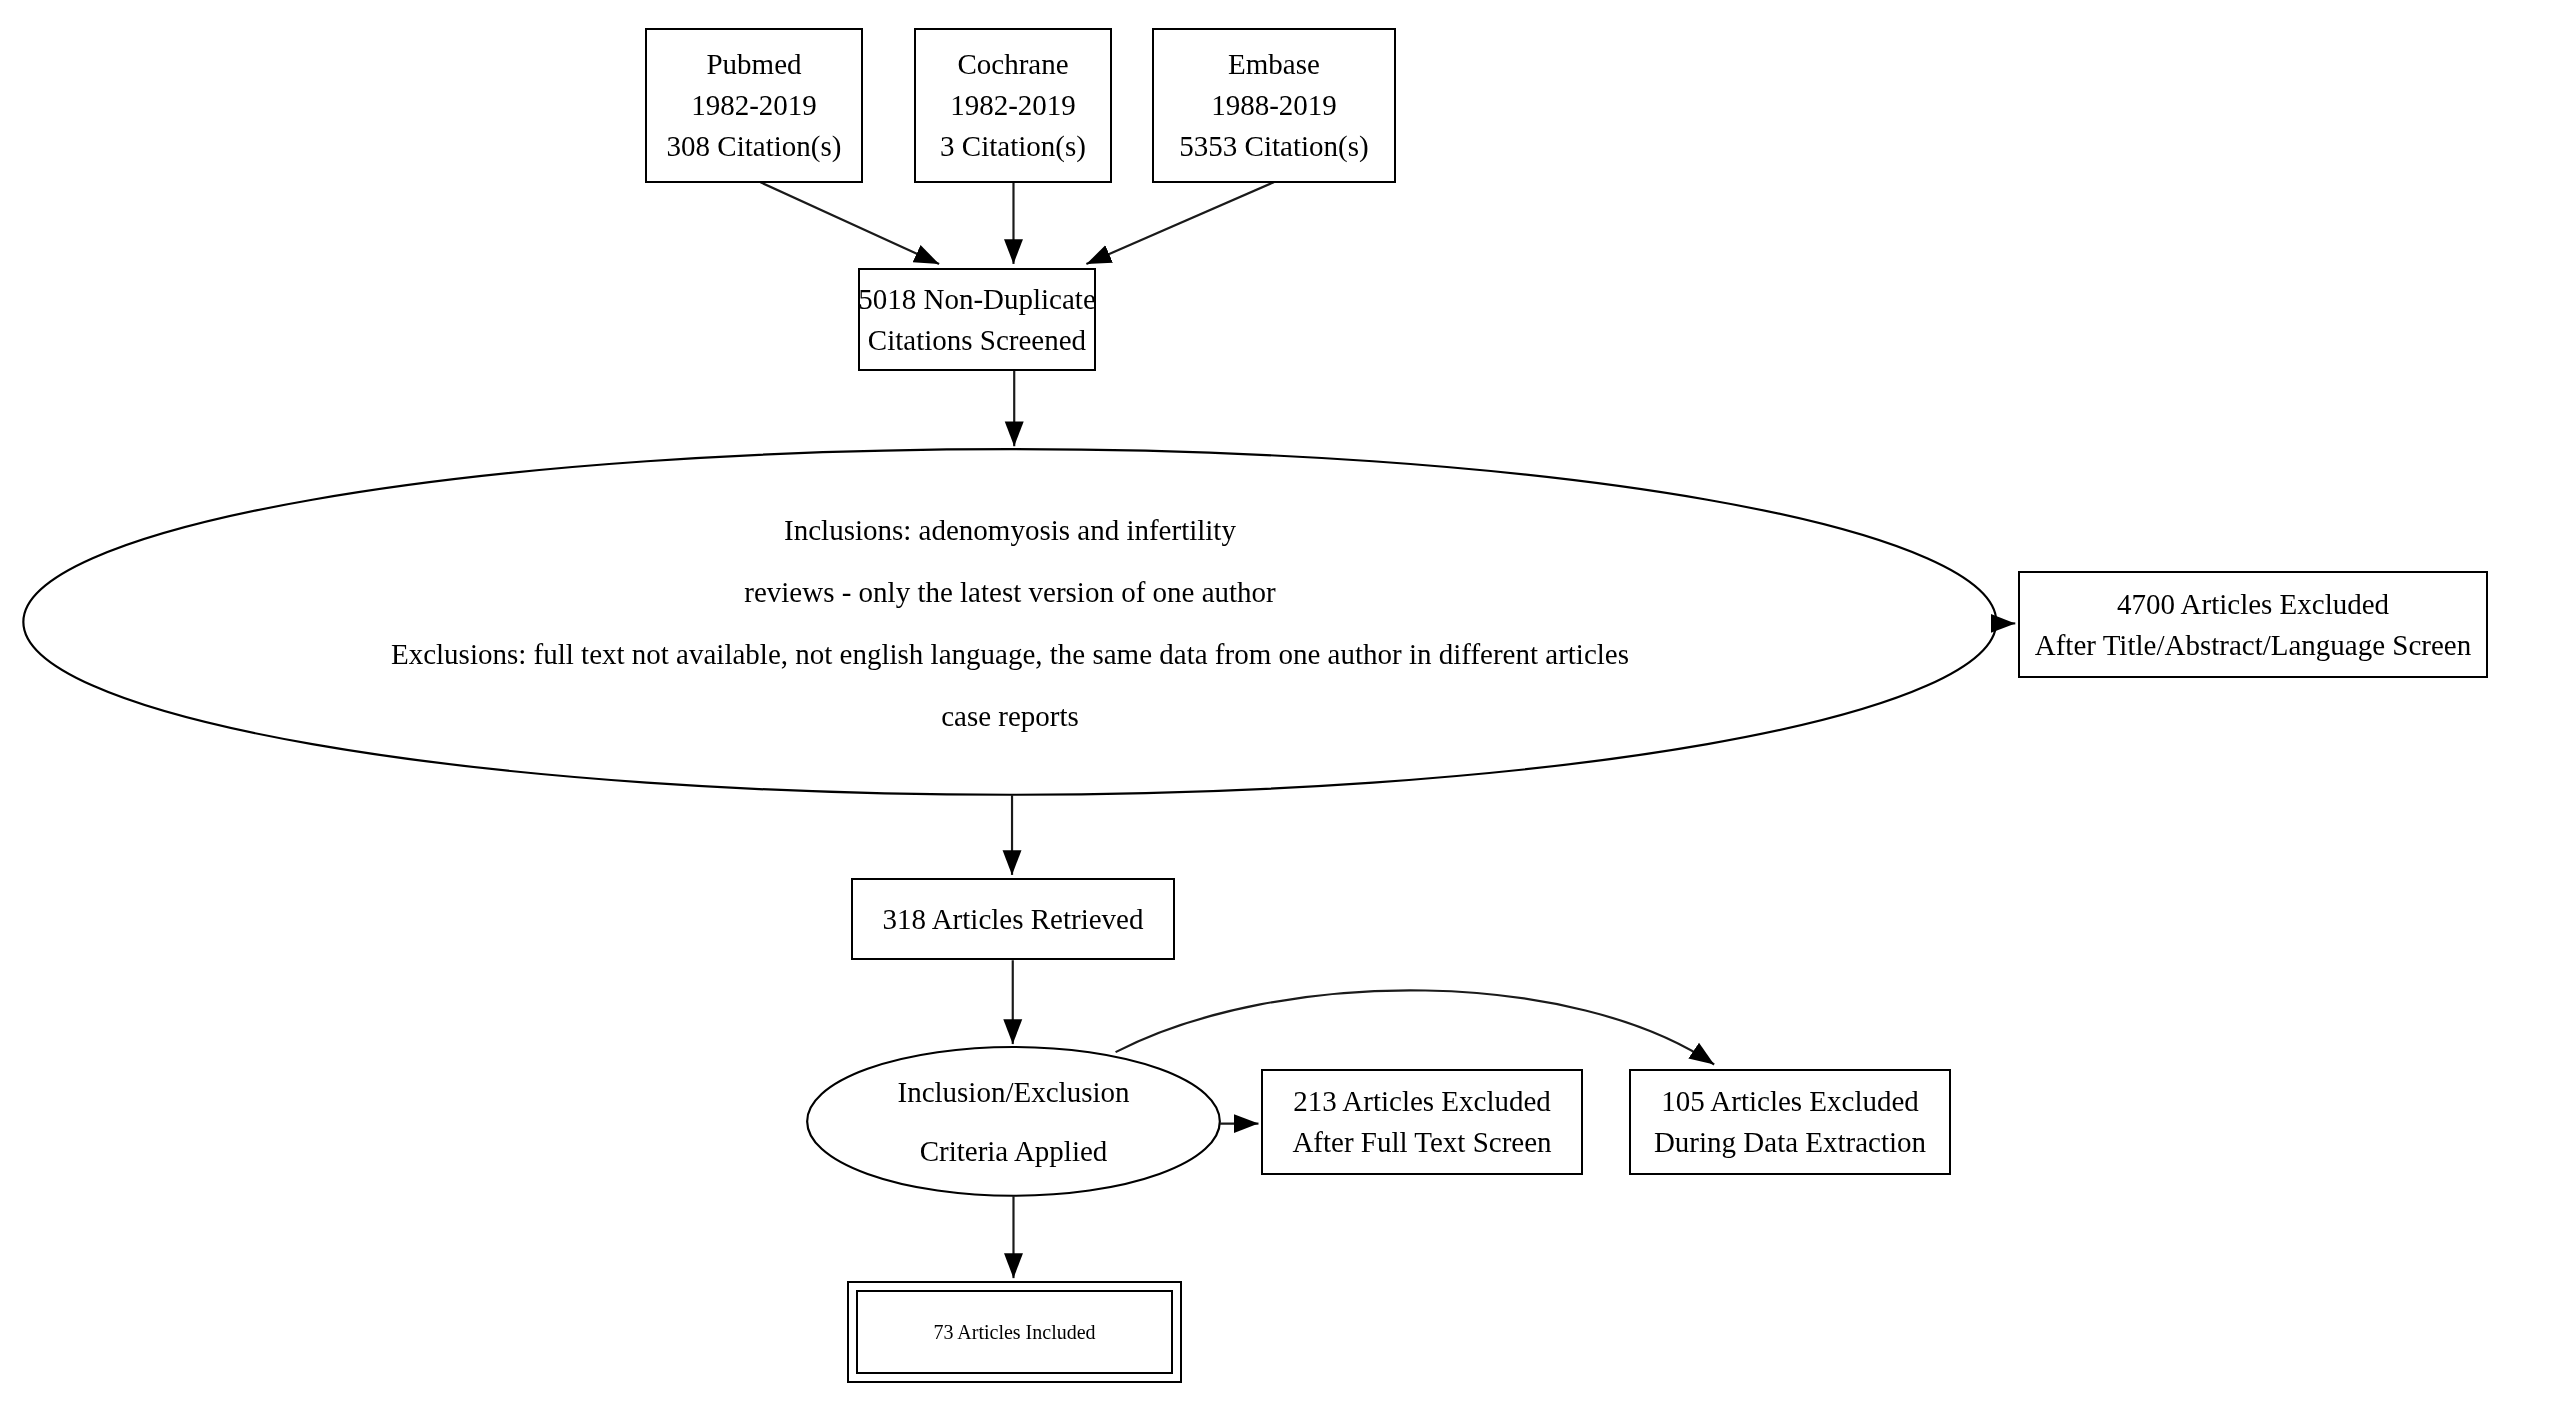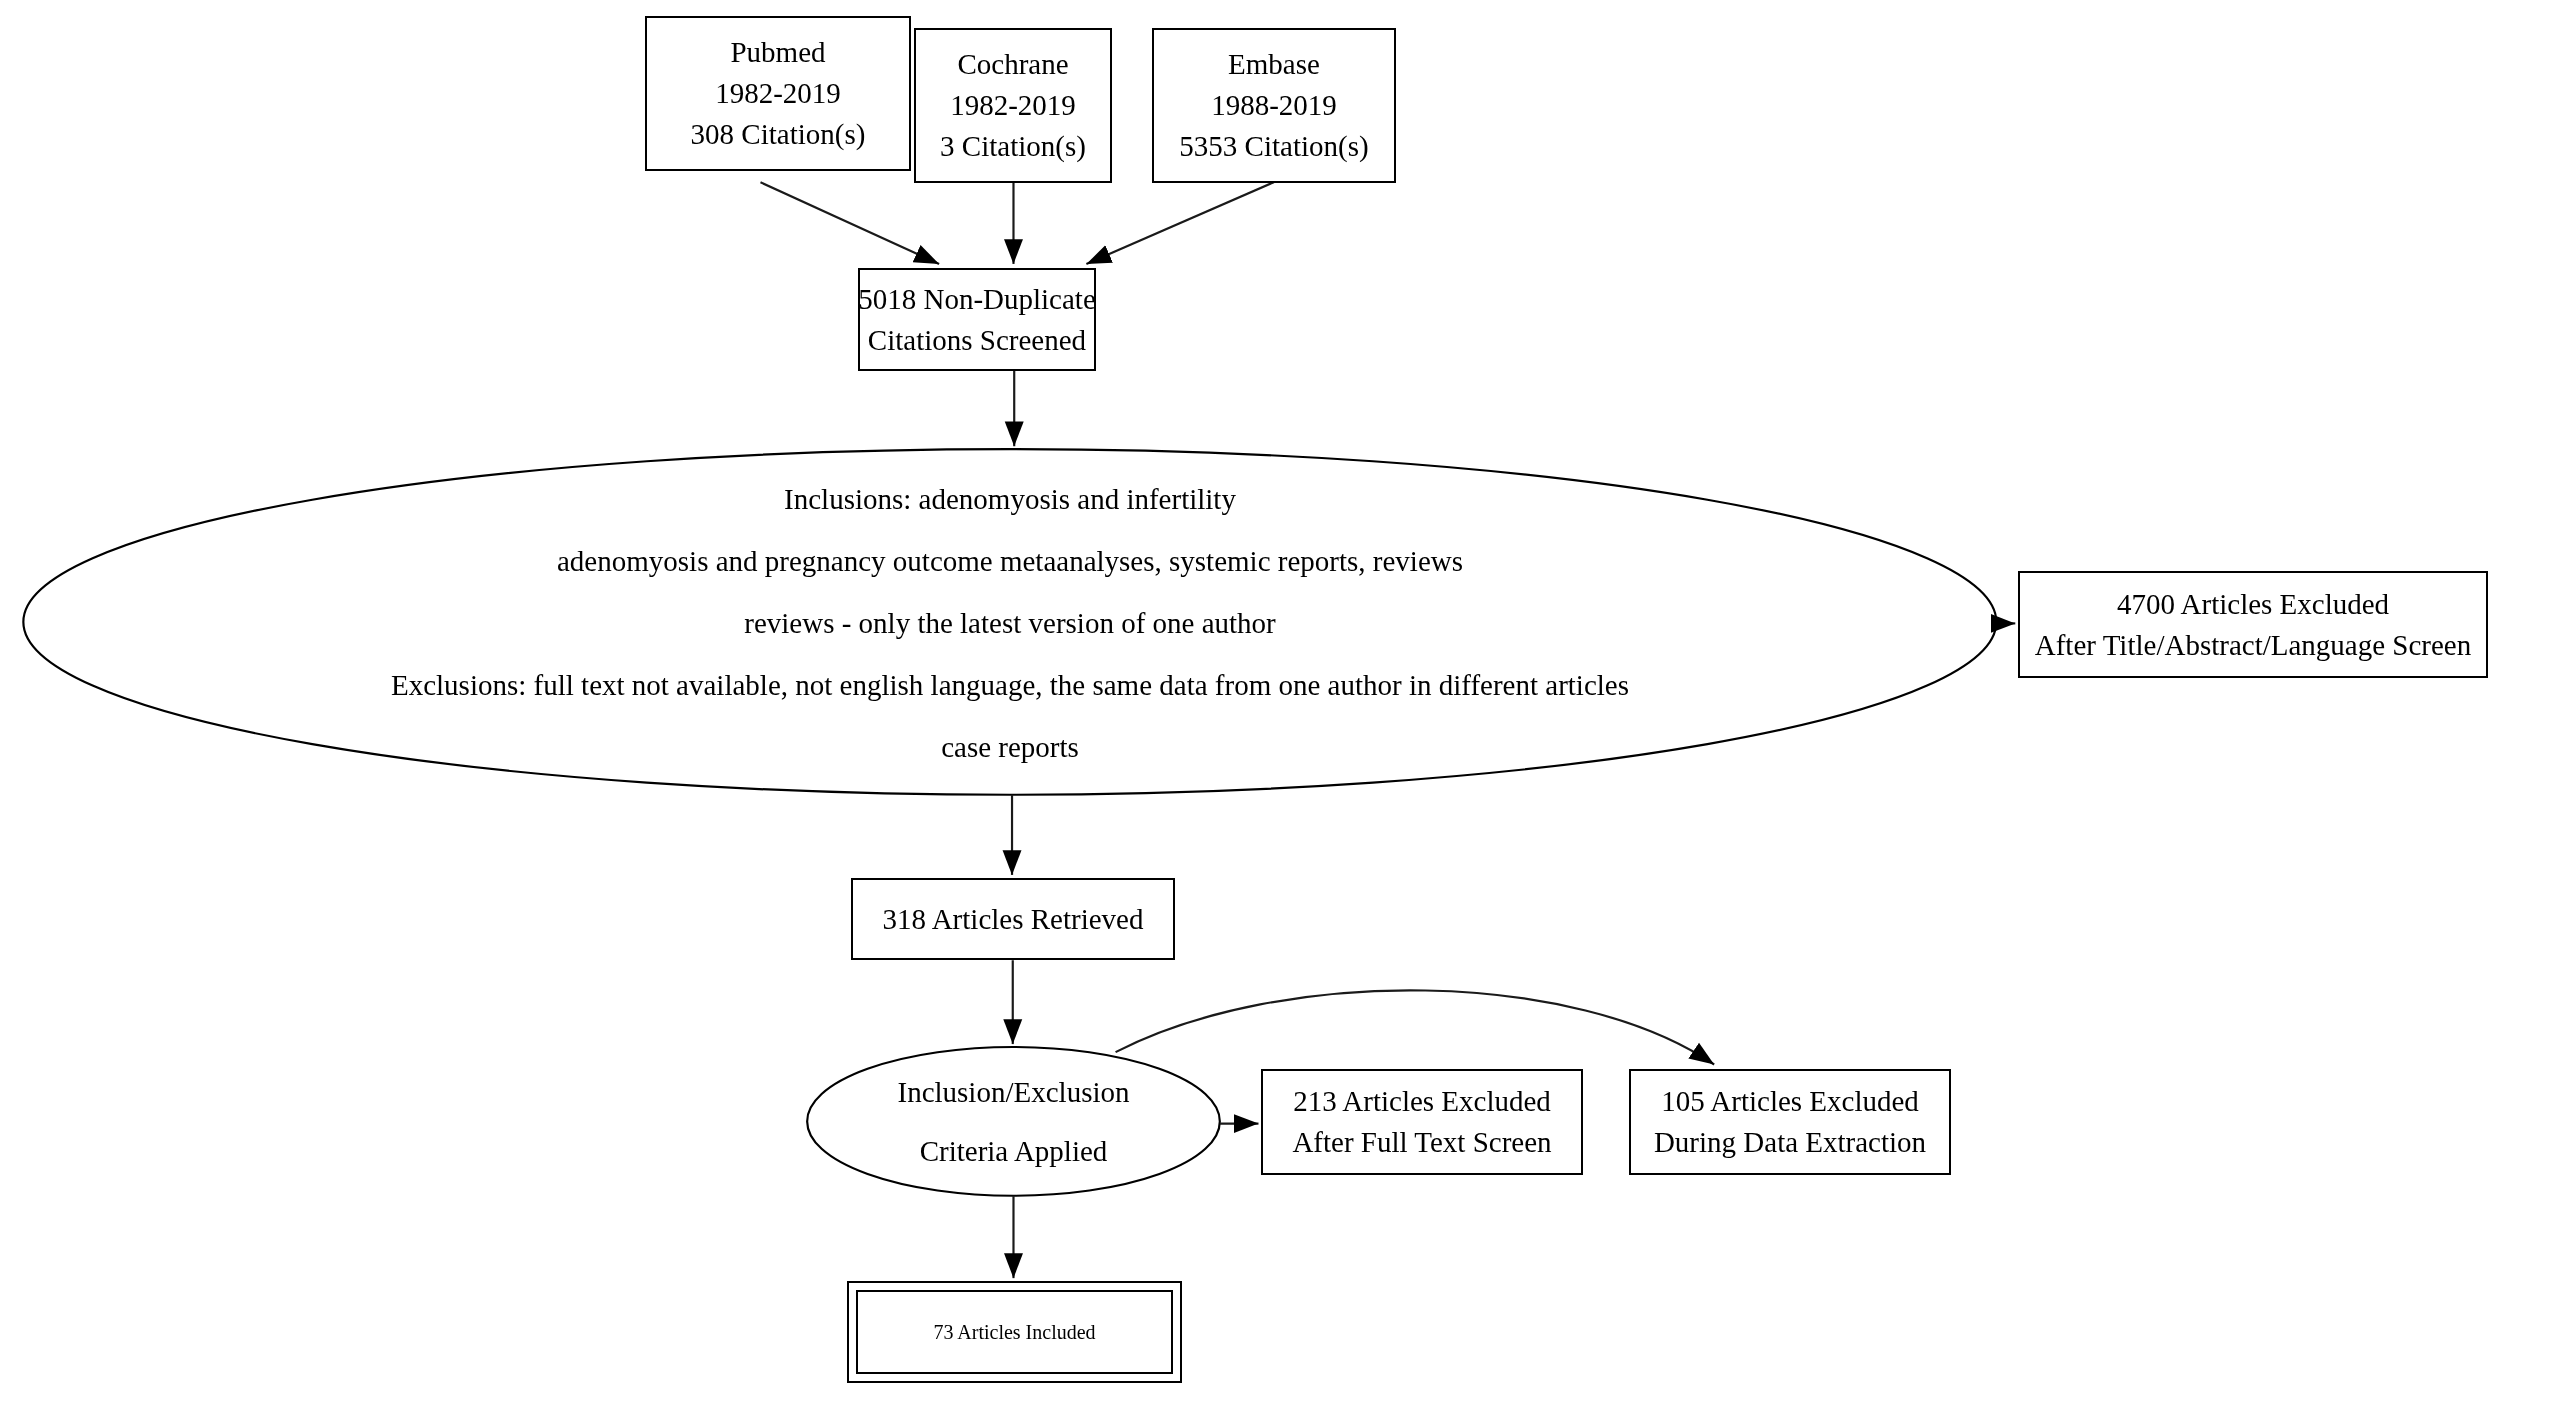--- a/index.html
+++ b/index.html
@@ -98,21 +98,21 @@
     <path d="M 1747 250 L 1490 362" stroke="#1a1a1a" stroke-width="3" fill="none" marker-end="url(#arw)"></path>
     <path d="M 1391 508 L 1391 612" stroke="#1a1a1a" stroke-width="3" fill="none" marker-end="url(#arw)"></path>
     <path d="M 2736 855 L 2764 855" stroke="#1a1a1a" stroke-width="3" fill="none" marker-end="url(#arw)"></path>
     <path d="M 1388 1090 L 1388 1200" stroke="#1a1a1a" stroke-width="3" fill="none" marker-end="url(#arw)"></path>
     <path d="M 1389 1317 L 1389 1432" stroke="#1a1a1a" stroke-width="3" fill="none" marker-end="url(#arw)"></path>
     <path d="M 1673 1541 L 1726 1541" stroke="#1a1a1a" stroke-width="3" fill="none" marker-end="url(#arw)"></path>
     <path d="M 1530 1443 C 1760 1325 2160 1330 2351 1460" stroke="#1a1a1a" stroke-width="3" fill="none" marker-end="url(#arw)"></path>
     <path d="M 1390 1640 L 1390 1753" stroke="#1a1a1a" stroke-width="3" fill="none" marker-end="url(#arw)"></path>
   </svg>
 
-  <div class="node box" style="left:645px;top:16px;width:266px;height:155px">
+  <div class="node box" style="left:645px;top:28px;width:218px;height:155px">
     <span class="ln">Pubmed</span>
     <span class="ln">1982-2019</span>
     <span class="ln">308 Citation(s)</span>
   </div>
 
   <div class="node box" style="left:914px;top:28px;width:198px;height:155px">
     <span class="ln">Cochrane</span>
     <span class="ln">1982-2019</span>
     <span class="ln">3 Citation(s)</span>
   </div>
@@ -123,21 +123,20 @@
     <span class="ln">5353 Citation(s)</span>
   </div>
 
   <div class="node box" style="left:858px;top:268px;width:238px;height:103px">
     <span class="ln">5018 Non-Duplicate</span>
     <span class="ln">Citations Screened</span>
   </div>
 
   <div class="ellipse-text big" style="left:62px;top:513px;width:1896px;height:219px">
     <span class="ln">Inclusions: adenomyosis and infertility</span>
-    <span class="ln">adenomyosis and pregnancy outcome metaanalyses, systemic reports, reviews</span>
     <span class="ln">reviews - only the latest version of one author</span>
     <span class="ln">Exclusions: full text not available, not english language, the same data from one author in different articles</span>
     <span class="ln">case reports</span>
   </div>
 
   <div class="node box" style="left:2018px;top:571px;width:470px;height:107px">
     <span class="ln">4700 Articles Excluded</span>
     <span class="ln">After Title/Abstract/Language Screen</span>
   </div>
 

